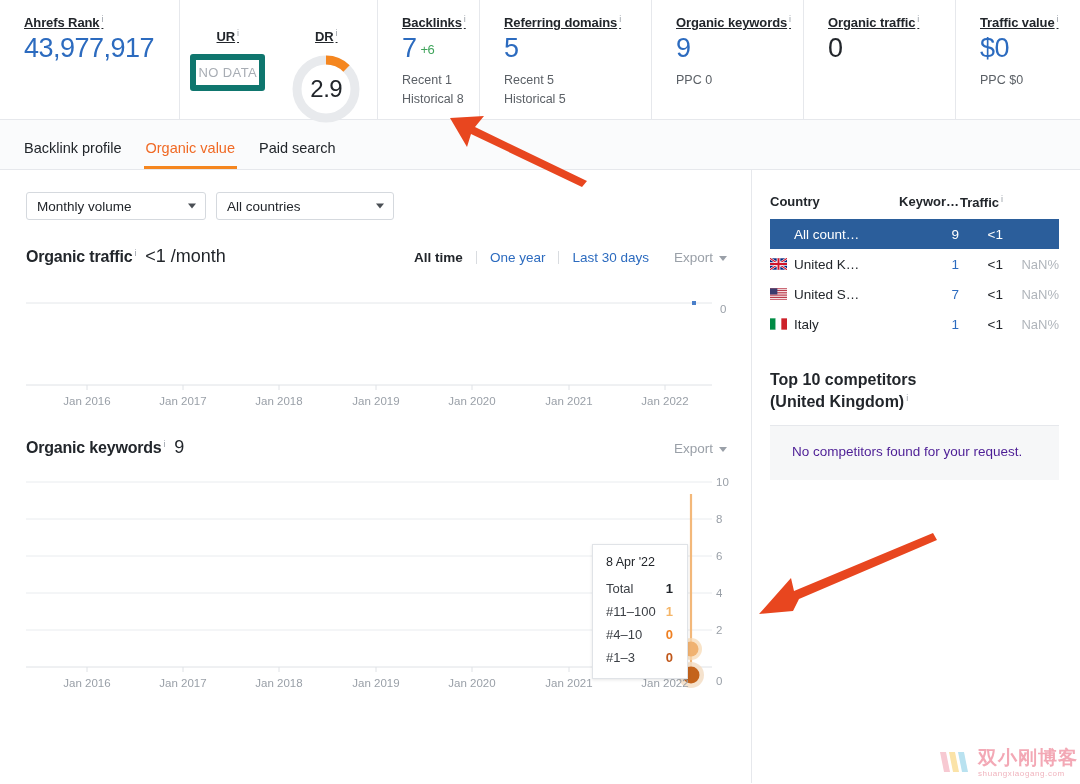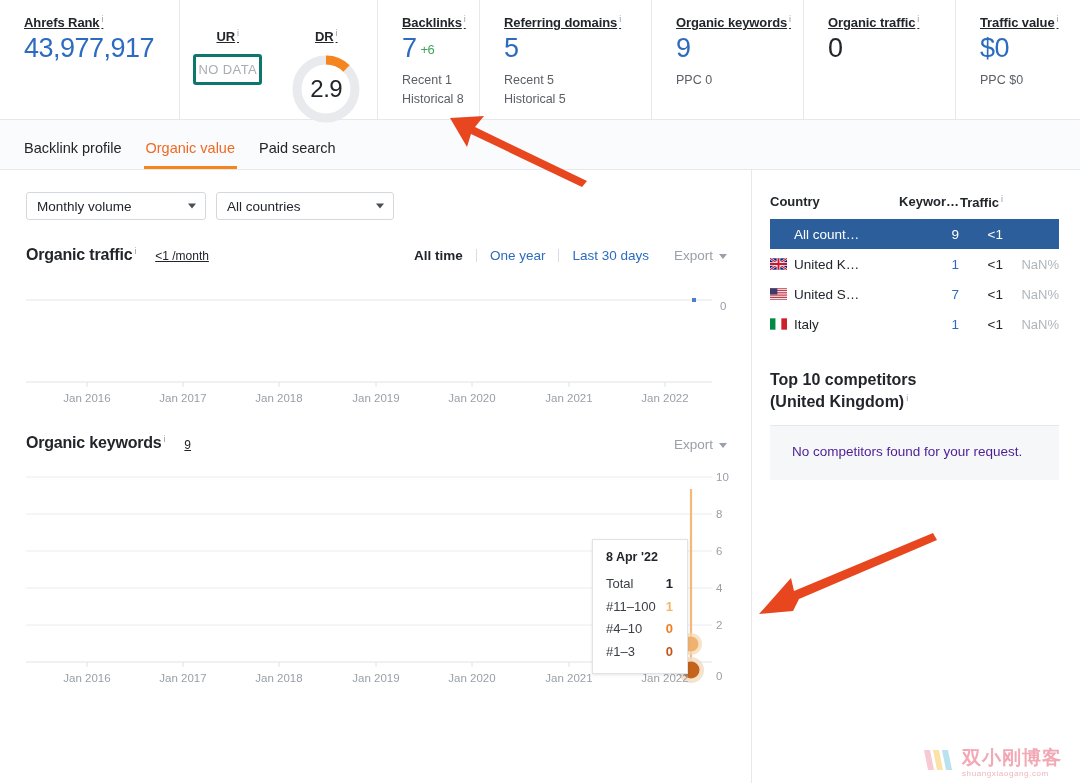--- a/index.html
+++ b/index.html
@@ -44,21 +44,21 @@
   .m-value.dark { color: #22262b; }
   .m-sub { font-size: 12.5px; color: #5b6066; margin-top: 7px; line-height: 1.5; }
   .m-delta { font-size: 13px; color: #3fa45b; margin-left: 4px; vertical-align: 3px; }
 
   
   .urdr { display: flex; height: 120px; }
   .ur-part { width: 96px; padding: 14px 0 0 0; text-align: center; }
   .dr-part { width: 102px; padding: 14px 0 0 0; text-align: center; position: relative; }
   .nodata {
     display: inline-block; margin-top: 10px;
-    border: 3px solid #0f766e; border-radius: 3px;
+    border: 6px solid #0f766e; border-radius: 3px;
     padding: 5px 2px; font-size: 13px; color: #a8adb4;
     letter-spacing: 0.4px;
   }
   .gauge { position: relative; width: 74px; height: 74px; margin: 2px auto 0; }
   .gauge svg { display: block; }
   .gauge-num {
     position: absolute; top: 0; left: 0; width: 74px; height: 74px;
     display: flex; align-items: center; justify-content: center;
     font-size: 24px; color: #22262b; letter-spacing: -0.5px;
   }
@@ -99,21 +99,21 @@
     width: 0; height: 0; border-left: 4.5px solid transparent;
     border-right: 4.5px solid transparent; border-top: 5.5px solid #4a4f55;
   }
 
   
   .sec-head {
     display: flex; align-items: baseline;
     padding: 0 24px 0 26px; margin-top: 26px;
   }
   .sec-title { font-size: 16px; font-weight: bold; color: #22262b; letter-spacing: -0.2px; }
-  .sec-sub { font-size: 12px; color: #22262b; margin-left: 19px; text-decoration: underline; }
+  .sec-sub { font-size: 18px; color: #22262b; margin-left: 9px; }
   .sec-right { margin-left: auto; display: flex; align-items: baseline; gap: 0; }
   .range { font-size: 13.5px; color: #2c6bbf; cursor: pointer; padding: 0 13px; }
   .range.active { color: #22262b; font-weight: bold; cursor: default; }
   .range-div { width: 1px; height: 13px; background: #d9dce0; align-self: center; }
   .export {
     font-size: 13.5px; color: #9aa0a8; cursor: pointer; margin-left: 12px;
     display: flex; align-items: center; gap: 6px;
   }
   .export .caret2 {
     width: 0; height: 0; border-left: 4.5px solid transparent;
@@ -126,21 +126,21 @@
   .chart svg { display: block; }
   .axis-lbl { font-size: 11.5px; fill: #9aa0a8; font-family: "Liberation Sans", sans-serif; }
   .ytick { font-size: 11.5px; fill: #9aa0a8; font-family: "Liberation Sans", sans-serif; }
 
   
   .tooltip {
     position: absolute; background: #fff; border: 1px solid #e0e3e7;
     box-shadow: 0 1px 3px rgba(0,0,0,0.10);
     padding: 10px 14px 11px 13px; font-size: 13px; width: 96px;
   }
-  .tt-date { font-weight: bold; color: #22262b; font-size: 12.5px; margin-bottom: 11px; }
+  .tt-date { font-weight: normal; color: #22262b; font-size: 12.5px; margin-bottom: 11px; }
   .tt-row { display: flex; justify-content: space-between; margin-bottom: 4px; line-height: 1.45; }
   .tt-row:last-child { margin-bottom: 0; }
   .tt-k { color: #3c4046; font-size: 13px; }
   .tt-v { font-size: 13px; font-weight: bold; }
 
   
   .ctable { padding: 24px 20px 0 18px; }
   .ct-head { display: flex; font-size: 13px; font-weight: bold; color: #22262b; padding-bottom: 9px; }
   .ct-c1 { flex: 1; padding-left: 0; }
   .ct-c2 { width: 62px; text-align: right; }
@@ -164,21 +164,21 @@
   .comp-title { font-size: 16px; font-weight: bold; color: #22262b; line-height: 1.35; }
   .comp-box {
     margin-top: 12px; background: #f6f7f8; border-top: 1px solid #e6e8ec;
     padding: 16px 18px 18px 22px; font-size: 13.5px; color: #4c1d95; line-height: 1.5;
   }
 
   
   .arrow { position: absolute; pointer-events: none; }
 
   
-  .wm { position: absolute; right: 18px; bottom: 6px; display: flex; align-items: flex-start; gap: 6px; }
+  .wm { position: absolute; right: 2px; bottom: 6px; display: flex; align-items: center; gap: 6px; }
   .wm-txt { display: flex; flex-direction: column; line-height: 1; }
   .wm-cn { font-size: 19px; color: #f3a8b5; letter-spacing: 1px; font-weight: bold; }
   .wm-en { font-size: 8px; color: #f0b3bd; letter-spacing: 0.6px; margin-top: 3px; }
 </style>
 </head>
 <body>
 
 <div class="page">
 
   <div class="metrics">

